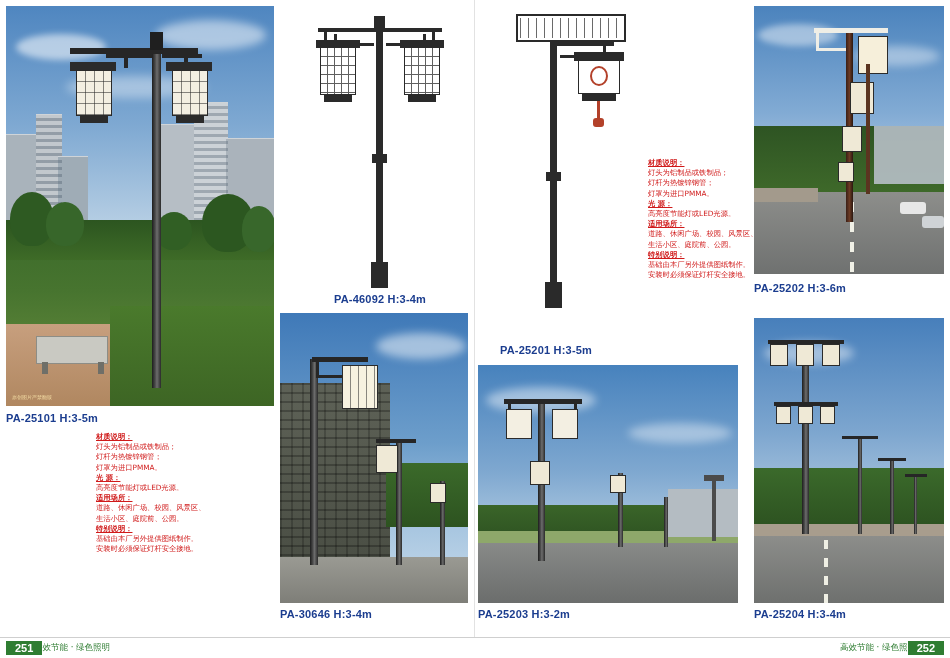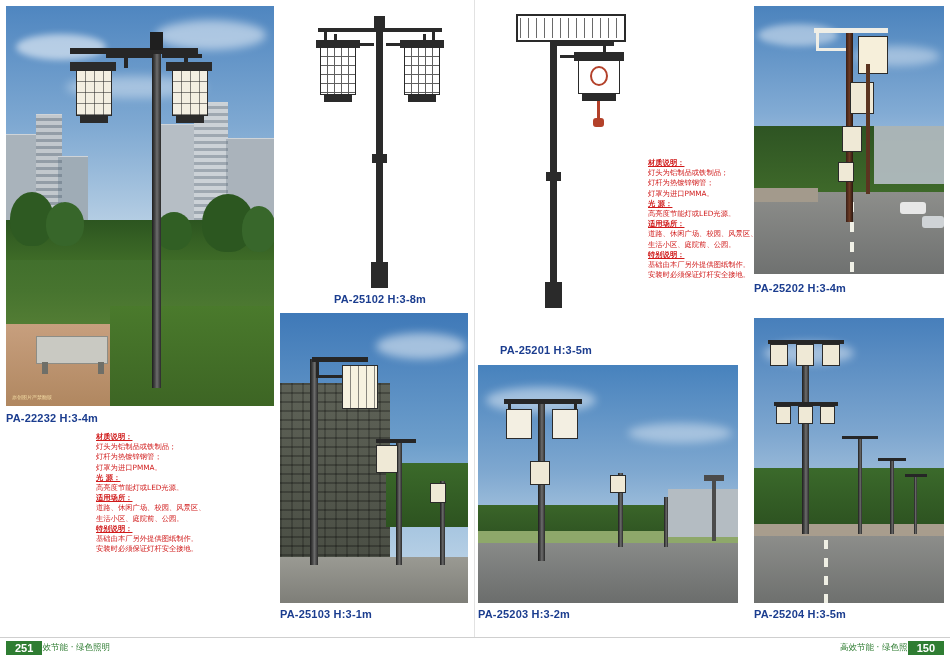--- a/index.html
+++ b/index.html
@@ -169,21 +169,21 @@
     <div style="position:absolute;left:70px;top:64px;width:36px;height:46px;background:repeating-linear-gradient(90deg,rgba(40,40,40,0.55) 0 1px,transparent 1px 9px),repeating-linear-gradient(180deg,rgba(40,40,40,0.55) 0 1px,transparent 1px 11px);"></div>
     <div class="lantern-cap" style="left:74px; top:110px; width:28px; height:7px;"></div>
 
     <div class="lantern-cap" style="left:160px; top:56px; width:46px; height:9px;"></div>
     <div class="lantern" style="left:166px; top:64px; width:36px; height:46px;"></div>
     <div style="position:absolute;left:166px;top:64px;width:36px;height:46px;background:repeating-linear-gradient(90deg,rgba(40,40,40,0.55) 0 1px,transparent 1px 9px),repeating-linear-gradient(180deg,rgba(40,40,40,0.55) 0 1px,transparent 1px 11px);"></div>
     <div class="lantern-cap" style="left:170px; top:110px; width:28px; height:7px;"></div>
 
     <div class="wm" style="left:6px; bottom:6px; color:#f0d8a0;">原创图片严禁翻版</div>
   </div>
-  <div class="caption" style="left:6px; top:412px;">PA-22232 H:3-4m</div>
+  <div class="caption" style="left:6px; top:412px;">PA-25101 H:3-5m</div>
 
   <div class="spec" style="left:96px; top:432px;">
     <div class="hd">材质说明：</div>
     <div>灯头为铝制品或铁制品；</div>
     <div>灯杆为热镀锌钢管；</div>
     <div>灯罩为进口PMMA。</div>
     <div class="hd">光    源：</div>
     <div>高亮度节能灯或LED光源。</div>
     <div class="hd">适用场所：</div>
     <div>道路、休闲广场、校园、风景区、</div>
@@ -207,21 +207,21 @@
     <div style="position:absolute;left:16px;top:34px;width:44px;height:8px;background:#2a2a2a;"></div>
     <div class="lantern" style="left:20px;top:41px;width:36px;height:48px;background:#ffffff;border-color:#2a2a2a;"></div>
     <div style="position:absolute;left:20px;top:41px;width:36px;height:48px;background:repeating-linear-gradient(90deg,#2a2a2a 0 1px,transparent 1px 7px),repeating-linear-gradient(180deg,#2a2a2a 0 1px,transparent 1px 9px);opacity:.75;"></div>
     <div style="position:absolute;left:24px;top:89px;width:28px;height:7px;background:#2a2a2a;"></div>
 
     <div style="position:absolute;left:100px;top:34px;width:44px;height:8px;background:#2a2a2a;"></div>
     <div class="lantern" style="left:104px;top:41px;width:36px;height:48px;background:#ffffff;border-color:#2a2a2a;"></div>
     <div style="position:absolute;left:104px;top:41px;width:36px;height:48px;background:repeating-linear-gradient(90deg,#2a2a2a 0 1px,transparent 1px 7px),repeating-linear-gradient(180deg,#2a2a2a 0 1px,transparent 1px 9px);opacity:.75;"></div>
     <div style="position:absolute;left:108px;top:89px;width:28px;height:7px;background:#2a2a2a;"></div>
   </div>
-  <div class="caption" style="left:334px; top:293px;">PA-25102 H:3-8m</div>
+  <div class="caption" style="left:334px; top:293px;">PA-46092 H:3-4m</div>
 
   <div class="photo" style="left:500px; top:6px; width:160px; height:330px; background:#ffffff;">
     <div style="position:absolute;left:50px;top:24px;width:7px;height:276px;background:#2a2a2a;"></div>
     <div style="position:absolute;left:45px;top:276px;width:17px;height:26px;background:#2a2a2a;"></div>
     <div style="position:absolute;left:46px;top:166px;width:15px;height:9px;background:#2a2a2a;"></div>
     <div style="position:absolute;left:16px;top:8px;width:110px;height:28px;border:2px solid #2a2a2a;background:#ffffff;"></div>
     <div style="position:absolute;left:20px;top:12px;width:102px;height:20px;background:repeating-linear-gradient(90deg,#2a2a2a 0 1px,transparent 1px 8px);opacity:.7;"></div>
     <div style="position:absolute;left:52px;top:36px;width:62px;height:4px;background:#2a2a2a;"></div>
     <div style="position:absolute;left:60px;top:40px;width:46px;height:12px;border-right:3px solid #2a2a2a;border-bottom:3px solid #2a2a2a;"></div>
     <div style="position:absolute;left:74px;top:46px;width:50px;height:9px;background:#2a2a2a;"></div>
@@ -263,21 +263,21 @@
 
     <div class="pole" style="left:92px;top:24px;width:7px;height:192px;background:linear-gradient(90deg,#3a1f16,#6b3a24 50%,#2a1710);"></div>
     <div class="crossarm" style="left:60px;top:22px;width:74px;height:5px;background:#efeee6;"></div>
     <div style="position:absolute;left:62px;top:27px;width:30px;height:18px;border-left:3px solid #efeee6;border-bottom:3px solid #efeee6;"></div>
     <div class="lantern" style="left:104px;top:30px;width:30px;height:38px;background:#f6efda;"></div>
     <div class="lantern small" style="left:96px;top:76px;width:24px;height:32px;"></div>
     <div class="lantern small" style="left:88px;top:120px;width:20px;height:26px;"></div>
     <div class="lantern small" style="left:84px;top:156px;width:16px;height:20px;"></div>
     <div style="position:absolute;left:112px;top:58px;width:4px;height:130px;background:#5b3420;"></div>
   </div>
-  <div class="caption" style="left:754px; top:282px;">PA-25202 H:3-4m</div>
+  <div class="caption" style="left:754px; top:282px;">PA-25202 H:3-6m</div>
 
   <div class="photo" style="left:280px; top:313px; width:188px; height:290px;">
     <div class="sky" style="background:linear-gradient(180deg,#3f79b8 0%,#6d9ecb 45%,#a9c7e1 75%,#cadceb 100%);"></div>
     <div style="position:absolute;left:96px;top:20px;width:90px;height:26px;background:rgba(255,255,255,0.5);border-radius:50%;filter:blur(4px);"></div>
     <div style="position:absolute;left:0;top:70px;width:110px;height:180px;background:linear-gradient(180deg,#5e6257,#4a4e44);"></div>
     <div style="position:absolute;left:0;top:70px;width:110px;height:180px;background:repeating-linear-gradient(180deg,rgba(0,0,0,.25) 0 2px,transparent 2px 9px),repeating-linear-gradient(90deg,rgba(0,0,0,.2) 0 2px,transparent 2px 11px);"></div>
     <div style="position:absolute;left:106px;top:150px;width:82px;height:64px;background:linear-gradient(180deg,#3b6a2a,#2d5320);"></div>
     <div style="position:absolute;left:0;top:244px;width:188px;height:46px;background:linear-gradient(180deg,#9a9a93,#7e7e78);"></div>
 
     <div class="pole" style="left:30px;top:46px;width:8px;height:206px;"></div>
@@ -286,21 +286,21 @@
     <div class="lantern" style="left:62px;top:52px;width:36px;height:44px;background:#f7f2e0;"></div>
     <div style="position:absolute;left:62px;top:52px;width:36px;height:44px;background:repeating-linear-gradient(90deg,rgba(45,45,45,.55) 0 1px,transparent 1px 8px);"></div>
 
     <div class="pole" style="left:116px;top:128px;width:6px;height:124px;"></div>
     <div class="crossarm" style="left:96px;top:126px;width:40px;height:4px;"></div>
     <div class="lantern small" style="left:96px;top:132px;width:22px;height:28px;"></div>
 
     <div class="pole" style="left:160px;top:168px;width:5px;height:84px;"></div>
     <div class="lantern small" style="left:150px;top:170px;width:16px;height:20px;"></div>
   </div>
-  <div class="caption" style="left:280px; top:608px;">PA-25103 H:3-1m</div>
+  <div class="caption" style="left:280px; top:608px;">PA-30646 H:3-4m</div>
 
   <div class="photo" style="left:478px; top:365px; width:260px; height:238px;">
     <div class="sky" style="background:linear-gradient(180deg,#4782bd 0%,#7fa8d0 45%,#bcd3e6 78%,#d9e5ef 100%);"></div>
     <div style="position:absolute;left:8px;top:22px;width:110px;height:26px;background:rgba(255,255,255,0.45);border-radius:50%;filter:blur(4px);"></div>
     <div style="position:absolute;left:150px;top:58px;width:104px;height:20px;background:rgba(255,255,255,0.4);border-radius:50%;filter:blur(4px);"></div>
     <div style="position:absolute;left:0;top:140px;width:260px;height:40px;background:linear-gradient(180deg,#3a6529,#2c4f20);"></div>
     <div style="position:absolute;left:0;top:174px;width:260px;height:64px;background:linear-gradient(180deg,#8a8c8a,#6b6d6c);"></div>
     <div style="position:absolute;left:0;top:166px;width:260px;height:12px;background:#8ea86a;"></div>
     <div style="position:absolute;left:190px;top:124px;width:70px;height:48px;background:#b4bcc2;"></div>
 
@@ -338,21 +338,21 @@
     <div class="lantern small" style="left:44px;top:88px;width:15px;height:18px;"></div>
     <div class="lantern small" style="left:66px;top:88px;width:15px;height:18px;"></div>
 
     <div class="pole" style="left:104px;top:120px;width:4px;height:96px;"></div>
     <div class="crossarm" style="left:88px;top:118px;width:36px;height:3px;"></div>
     <div class="pole" style="left:136px;top:142px;width:4px;height:74px;"></div>
     <div class="crossarm" style="left:124px;top:140px;width:28px;height:3px;"></div>
     <div class="pole" style="left:160px;top:158px;width:3px;height:58px;"></div>
     <div class="crossarm" style="left:151px;top:156px;width:22px;height:3px;"></div>
   </div>
-  <div class="caption" style="left:754px; top:608px;">PA-25204 H:3-5m</div>
+  <div class="caption" style="left:754px; top:608px;">PA-25204 H:3-4m</div>
 
   <div class="footer-bar"></div>
   <div class="folio" style="left:6px;">251</div>
   <div class="folio-text" style="left:34px;">高效节能 · 绿色照明</div>
-  <div class="folio" style="right:6px;">150</div>
+  <div class="folio" style="right:6px;">252</div>
   <div class="folio-text" style="right:34px;">高效节能 · 绿色照明</div>
 
 </div>
 
 </body></html>

